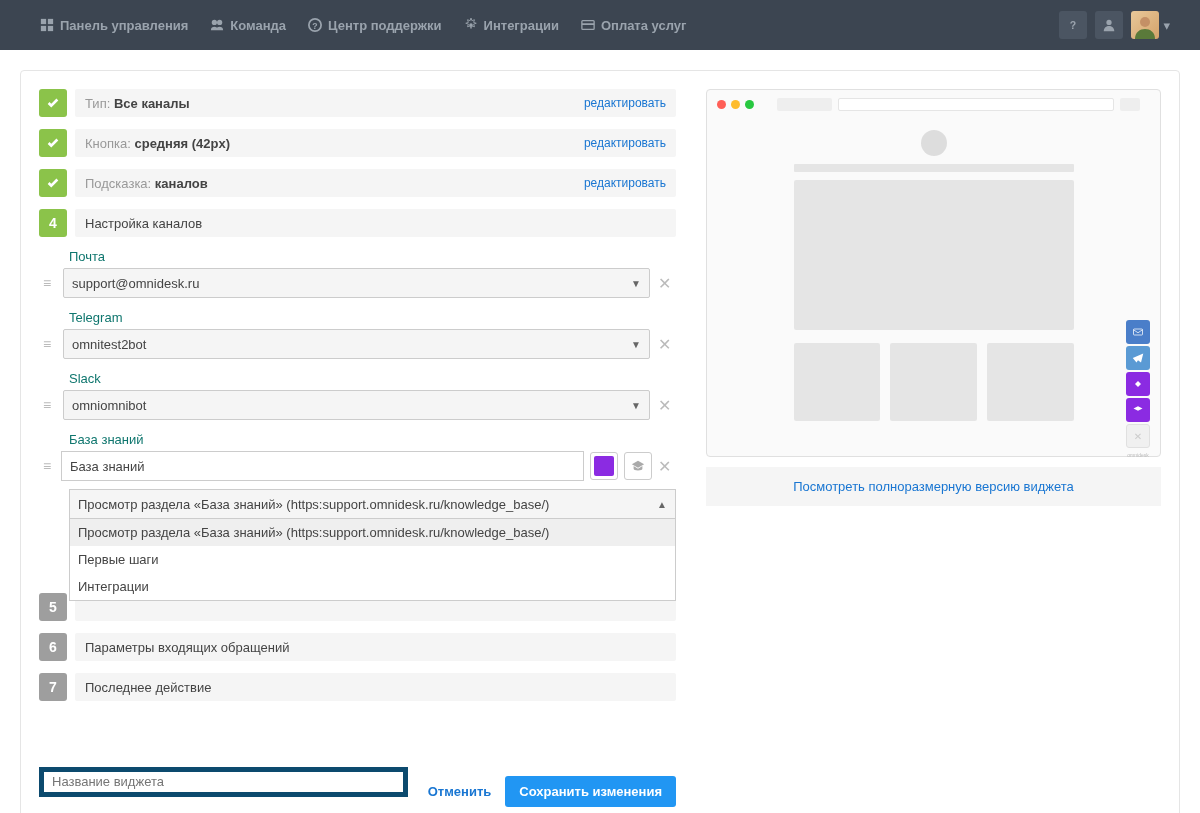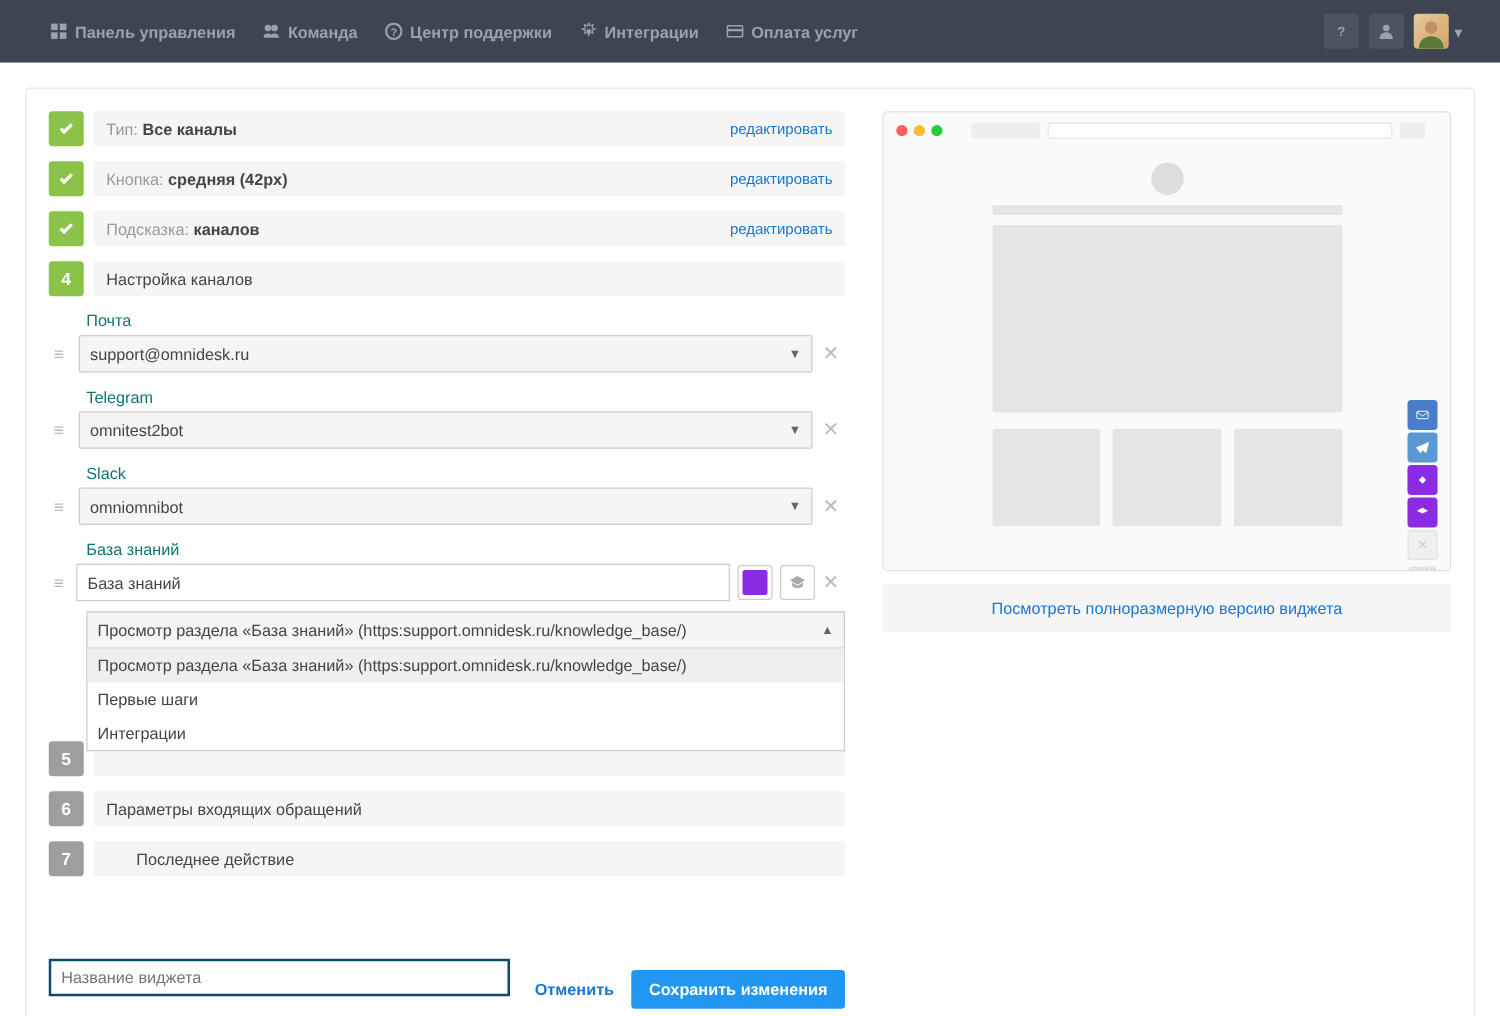--- a/index.html
+++ b/index.html
@@ -70,21 +70,21 @@
     .wbtn { width: 24px; height: 24px; border-radius: 3px; margin-bottom: 2px; display: flex; align-items: center; justify-content: center; color: #fff; font-size: 11px; }
     .wbtn.blue1 { background: #4a7ec9; }
     .wbtn.blue2 { background: #5a9ad4; }
     .wbtn.purple { background: #8b2be2; }
     .wbtn.purple2 { background: #8b2be2; }
     .wbtn.gray { background: #f0f0f0; color: #ccc; border: 1px solid #e0e0e0; }
     .preview-link { text-align: center; background: #f5f5f5; padding: 12px; margin-top: 10px; color: #1976d2; font-size: 13px; cursor: pointer; }
     
     
     .footer { display: flex; align-items: center; justify-content: space-between; margin-top: 55px; padding-top: 0; gap: 20px; }
-    .footer-input { flex: 1; max-width: 650px; height: 30px; border: 2px solid #0c4a6e; padding: 0 8px; font-size: 13px; color: #999; }
+    .footer-input { flex: 1; max-width: 650px; height: 30px; border: 5px solid #0c4a6e; padding: 0 8px; font-size: 13px; color: #999; }
     .footer-actions { display: flex; align-items: center; gap: 14px; margin-top: 20px; }
     .cancel-link { color: #1976d2; font-weight: bold; font-size: 13px; cursor: pointer; }
     .save-btn { background: #2196f3; color: #fff; border: none; padding: 8px 14px; border-radius: 3px; font-size: 13px; font-weight: bold; cursor: pointer; }
     
     .check-svg { width: 14px; height: 14px; }
   </style>
 </head>
 <body>
 
 <div class="topnav">
@@ -269,21 +269,21 @@
     </div>
     <div class="step-row">
       <div class="step-badge num">6</div>
       <div class="step-label dark">
           <span class="title" style="color:#444;text-align:right;">Параметры входящих обращений</span>
         </div>
     </div>
     <div class="step-row">
       <div class="step-badge num">7</div>
       <div class="step-label dark">
-          <span class="title" style="color:#444;margin-left:24px;">Последнее действие</span>
+          <span class="title" style="color:#444;">Последнее действие</span>
         </div>
     </div>
 
     <div class="footer">
       <input class="footer-input" placeholder="Название виджета" style="">
       <div class="footer-actions">
         <span class="cancel-link">Отменить</span>
         <button class="save-btn">Сохранить изменения</button>
       </div>
     </div>

